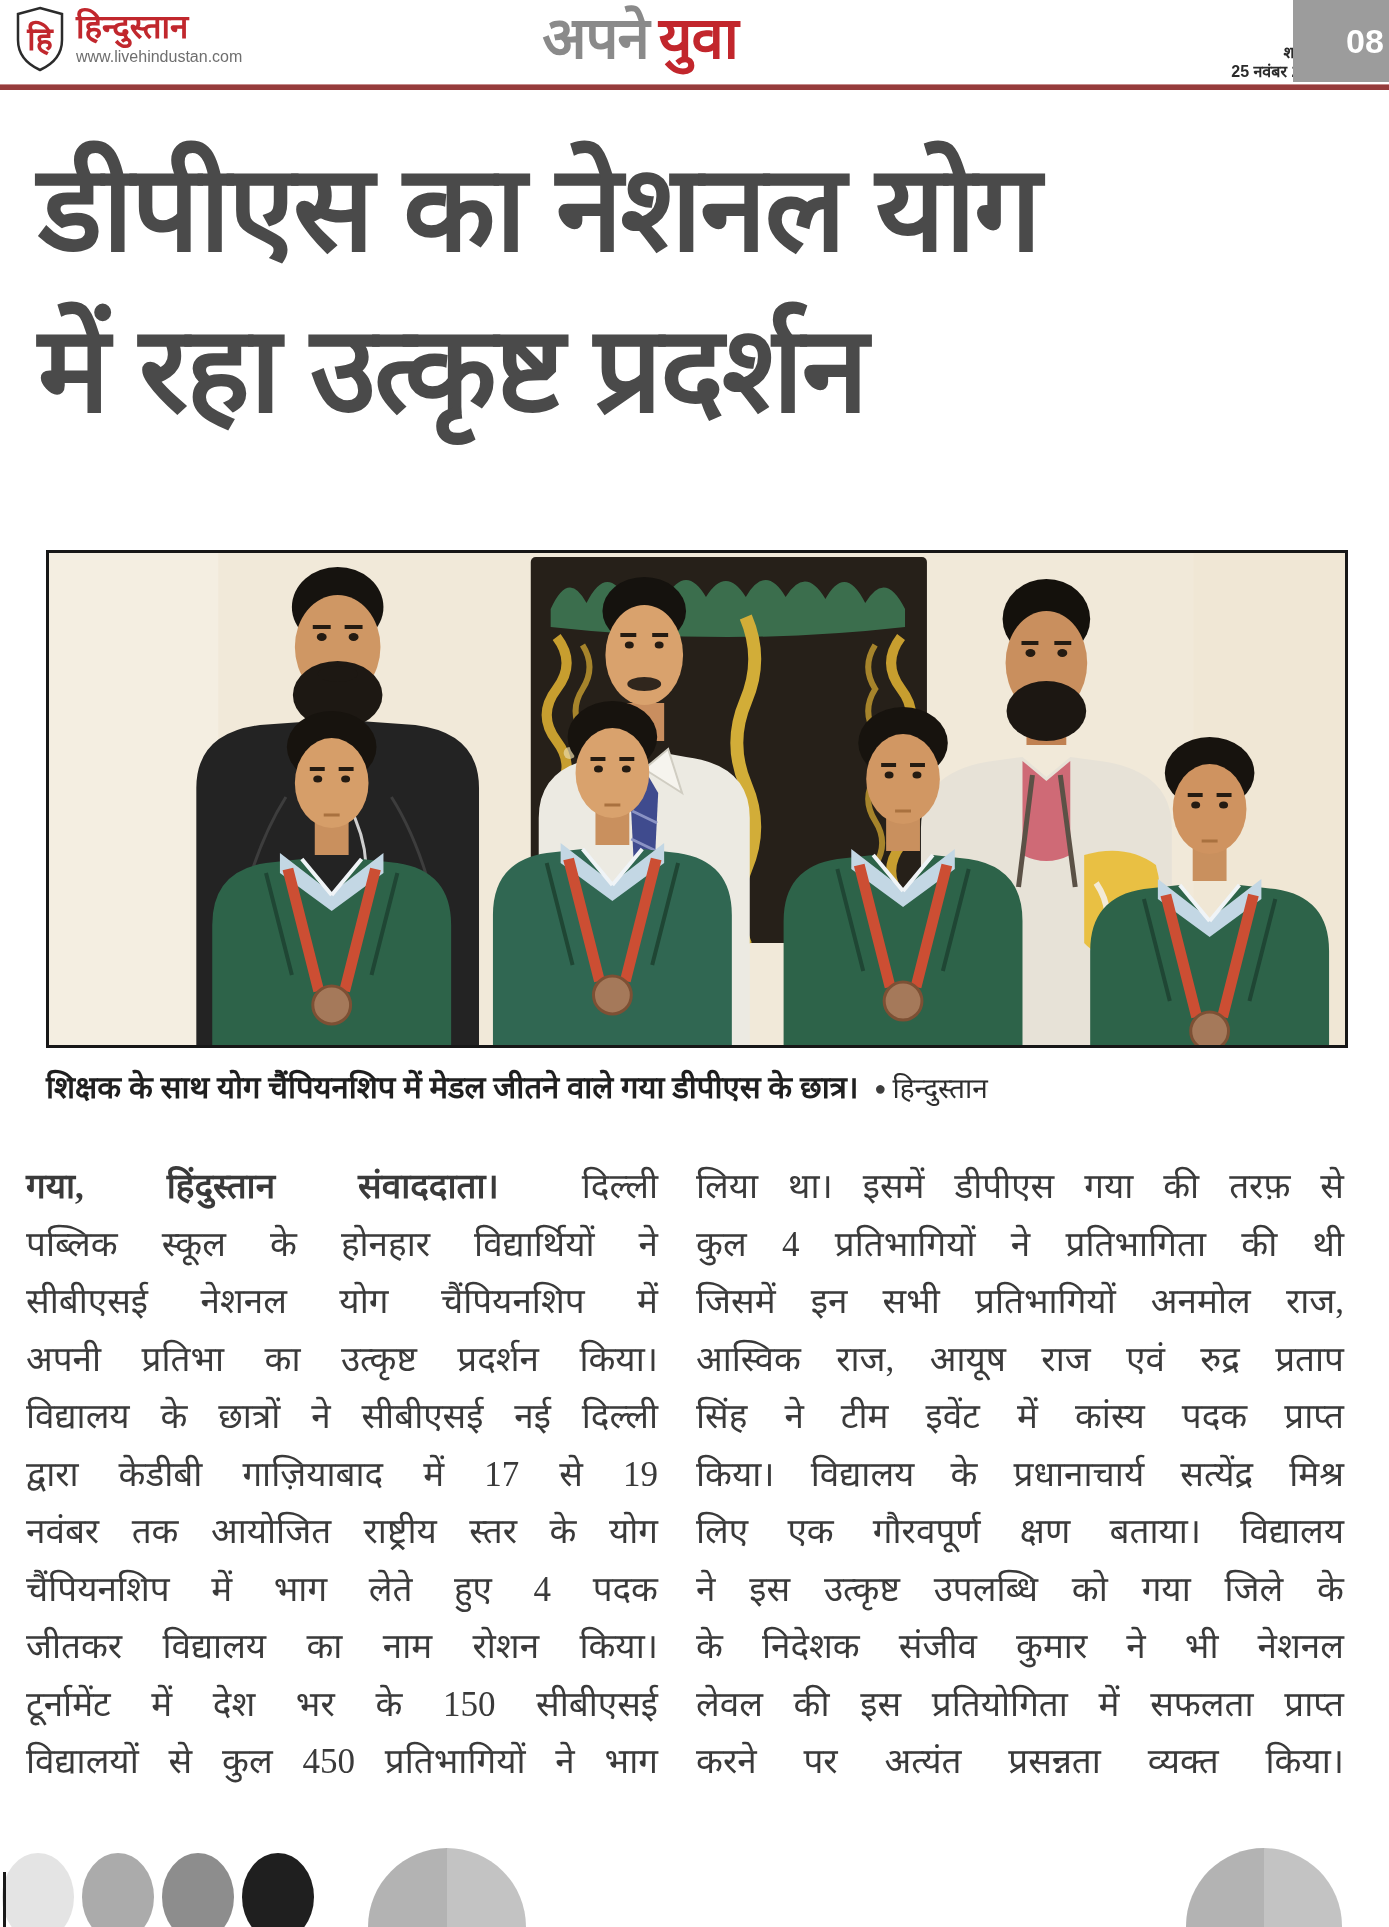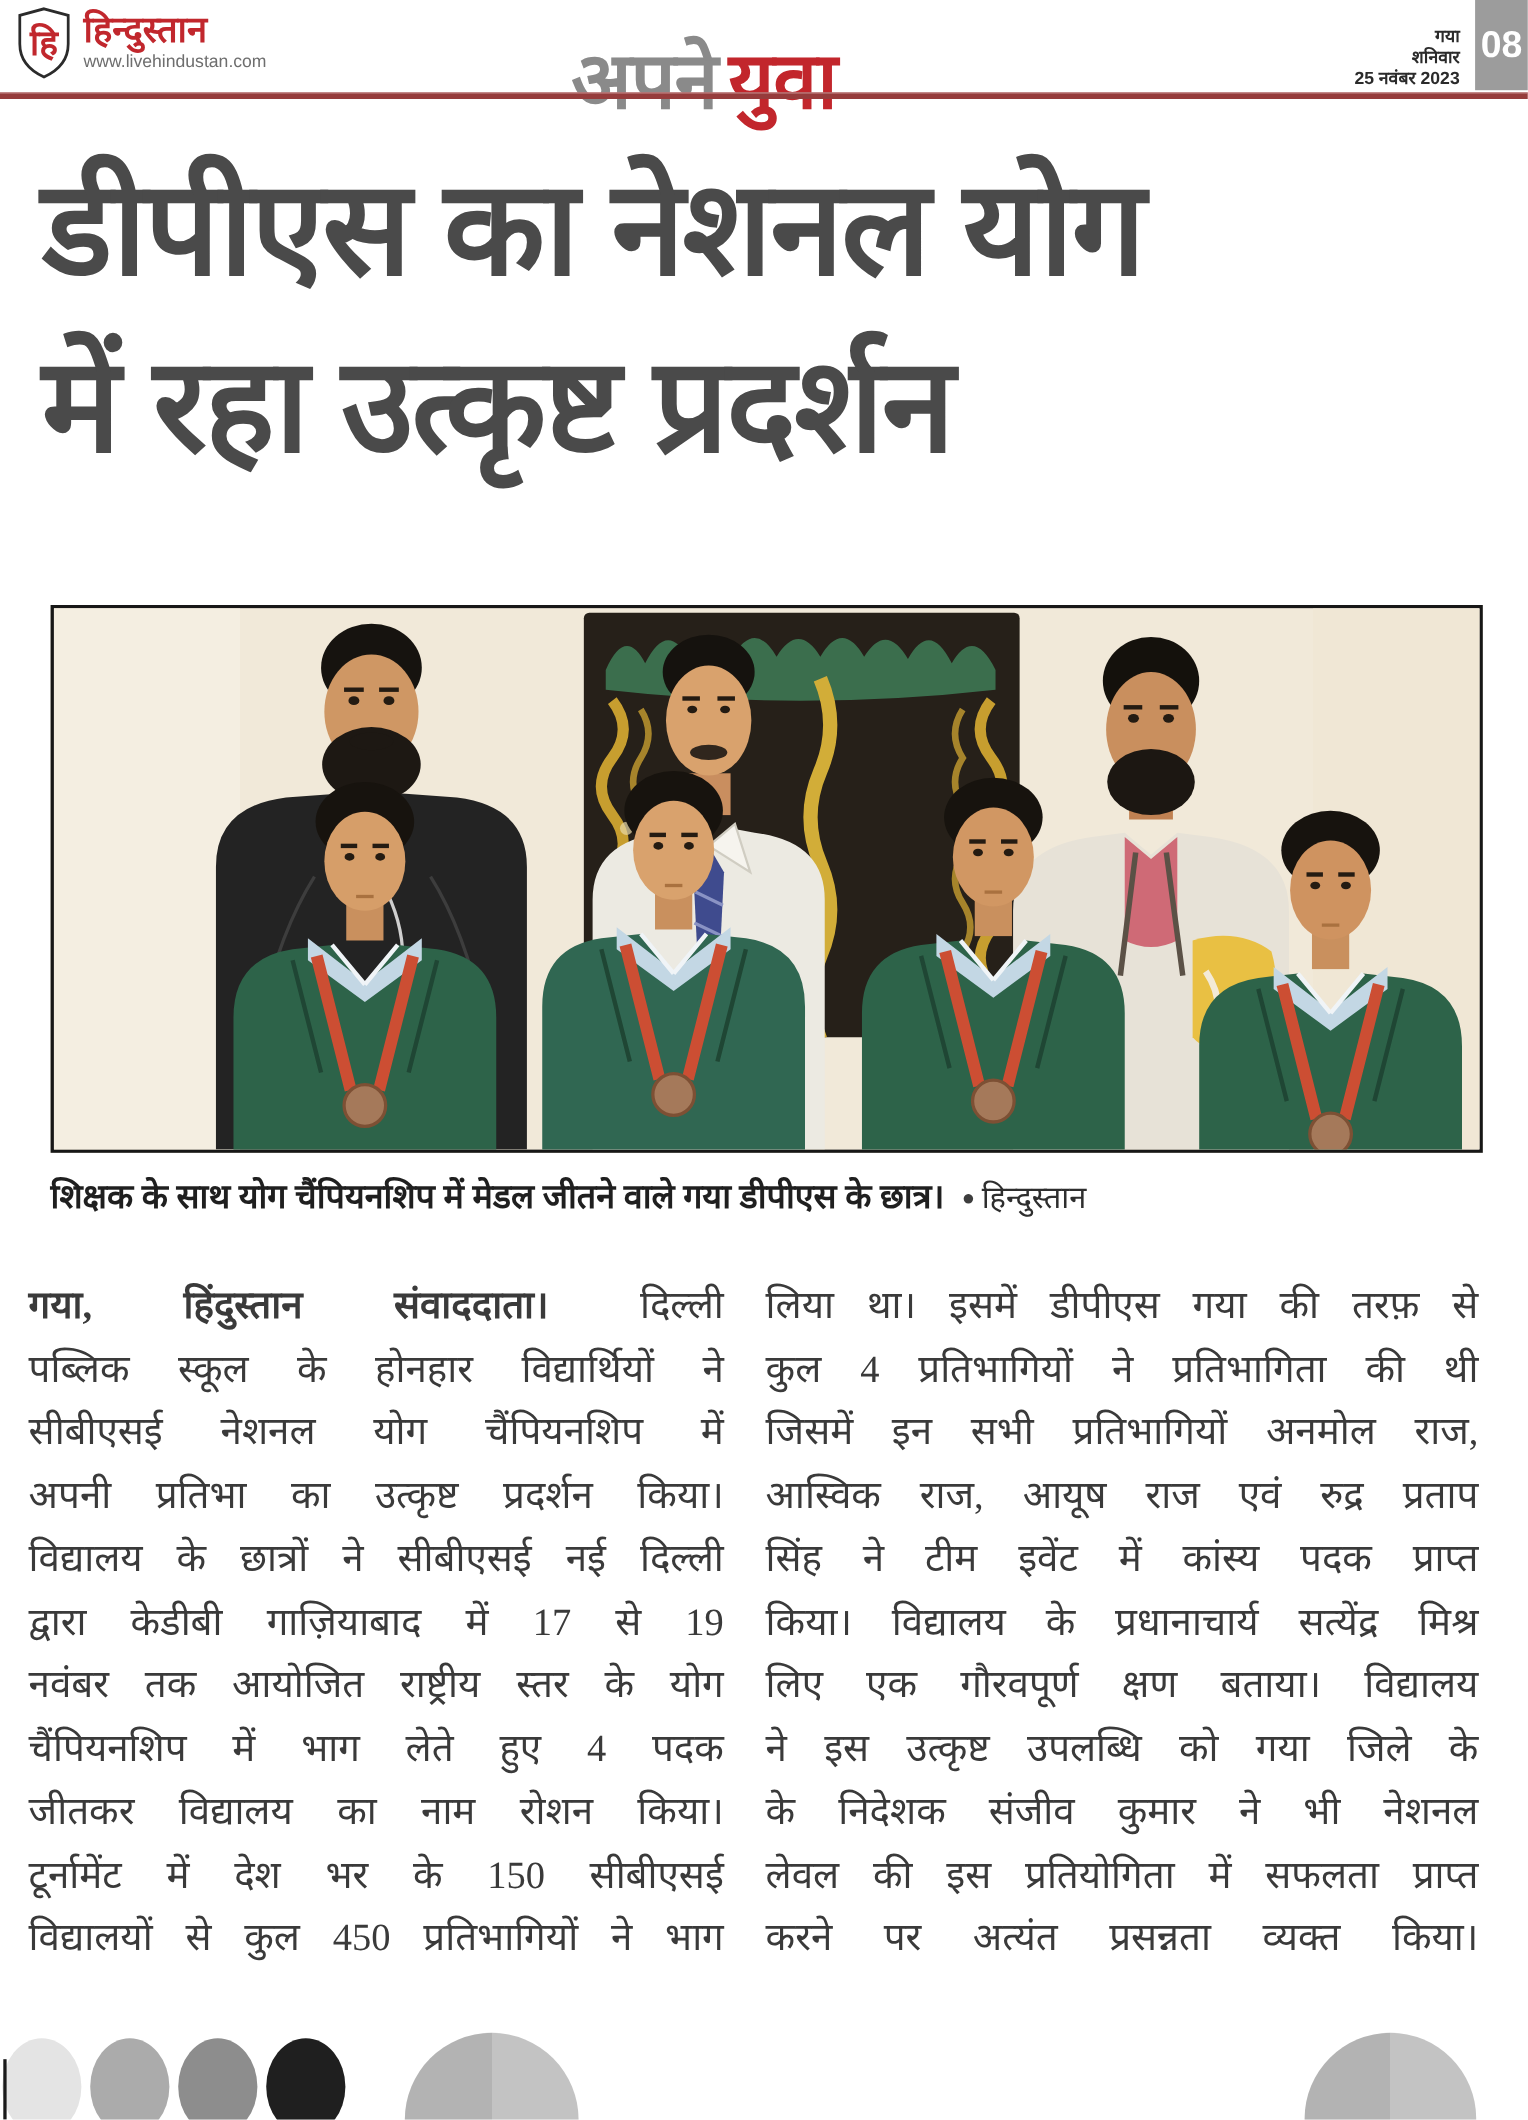--- a/index.html
+++ b/index.html
@@ -9,27 +9,27 @@
     font-family:"Liberation Sans","DejaVu Sans",sans-serif;
   }
   
   .masthead{position:absolute;top:0;left:0;width:100%;height:90px;}
   .logo-block{position:absolute;left:14px;top:6px;display:flex;align-items:flex-start;}
   .shield{width:52px;height:66px;display:block;}
   .logo-text{margin-left:10px;padding-top:4px;}
   .brand{font-size:33px;font-weight:800;color:#c1272d;line-height:34px;letter-spacing:0;}
   .site-url{font-size:16px;color:#6e6e6e;line-height:26px;font-weight:400;}
   .section-title{position:absolute;left:640px;top:6px;transform:translateX(-50%);
-    font-size:72px;font-weight:800;letter-spacing:-1px;white-space:nowrap;line-height:64px;margin-top:36px;}
+    font-size:58px;font-weight:800;letter-spacing:-1px;white-space:nowrap;line-height:64px;}
   .section-title .w1{color:#8a8a8a;}
   .section-title .w2{color:#c2262c;margin-left:10px;}
   .dateline{position:absolute;right:62px;top:24px;text-align:right;
     font-size:16px;font-weight:700;color:#2b2b2b;line-height:19px;}
   .page-number{position:absolute;right:0;top:0;width:48px;height:82px;background:#9c9c9c;
-    color:#ffffff;font-size:34px;font-weight:600;display:flex;align-items:center;justify-content:center;}
+    color:#ffffff;font-size:34px;font-weight:600;display:flex;align-items:center;justify-content:center;padding-left:48px;}
   .red-rule{position:absolute;left:0;top:84px;width:100%;height:5px;background:#963c3c;border-top:1px solid #c58b8b;}
   
   .headline{position:absolute;left:38px;top:128px;width:1330px;margin:0;
     font-size:120px;line-height:161px;font-weight:800;letter-spacing:-2px;color:#4a4a4a;
     font-family:"Liberation Sans","DejaVu Sans",sans-serif;}
   
   .photo{position:absolute;left:46px;top:550px;width:1302px;height:498px;margin:0;
     border:3px solid #171717;box-sizing:border-box;background:#f1e9d9;}
   .photo svg{display:block;width:100%;height:100%;}
   

